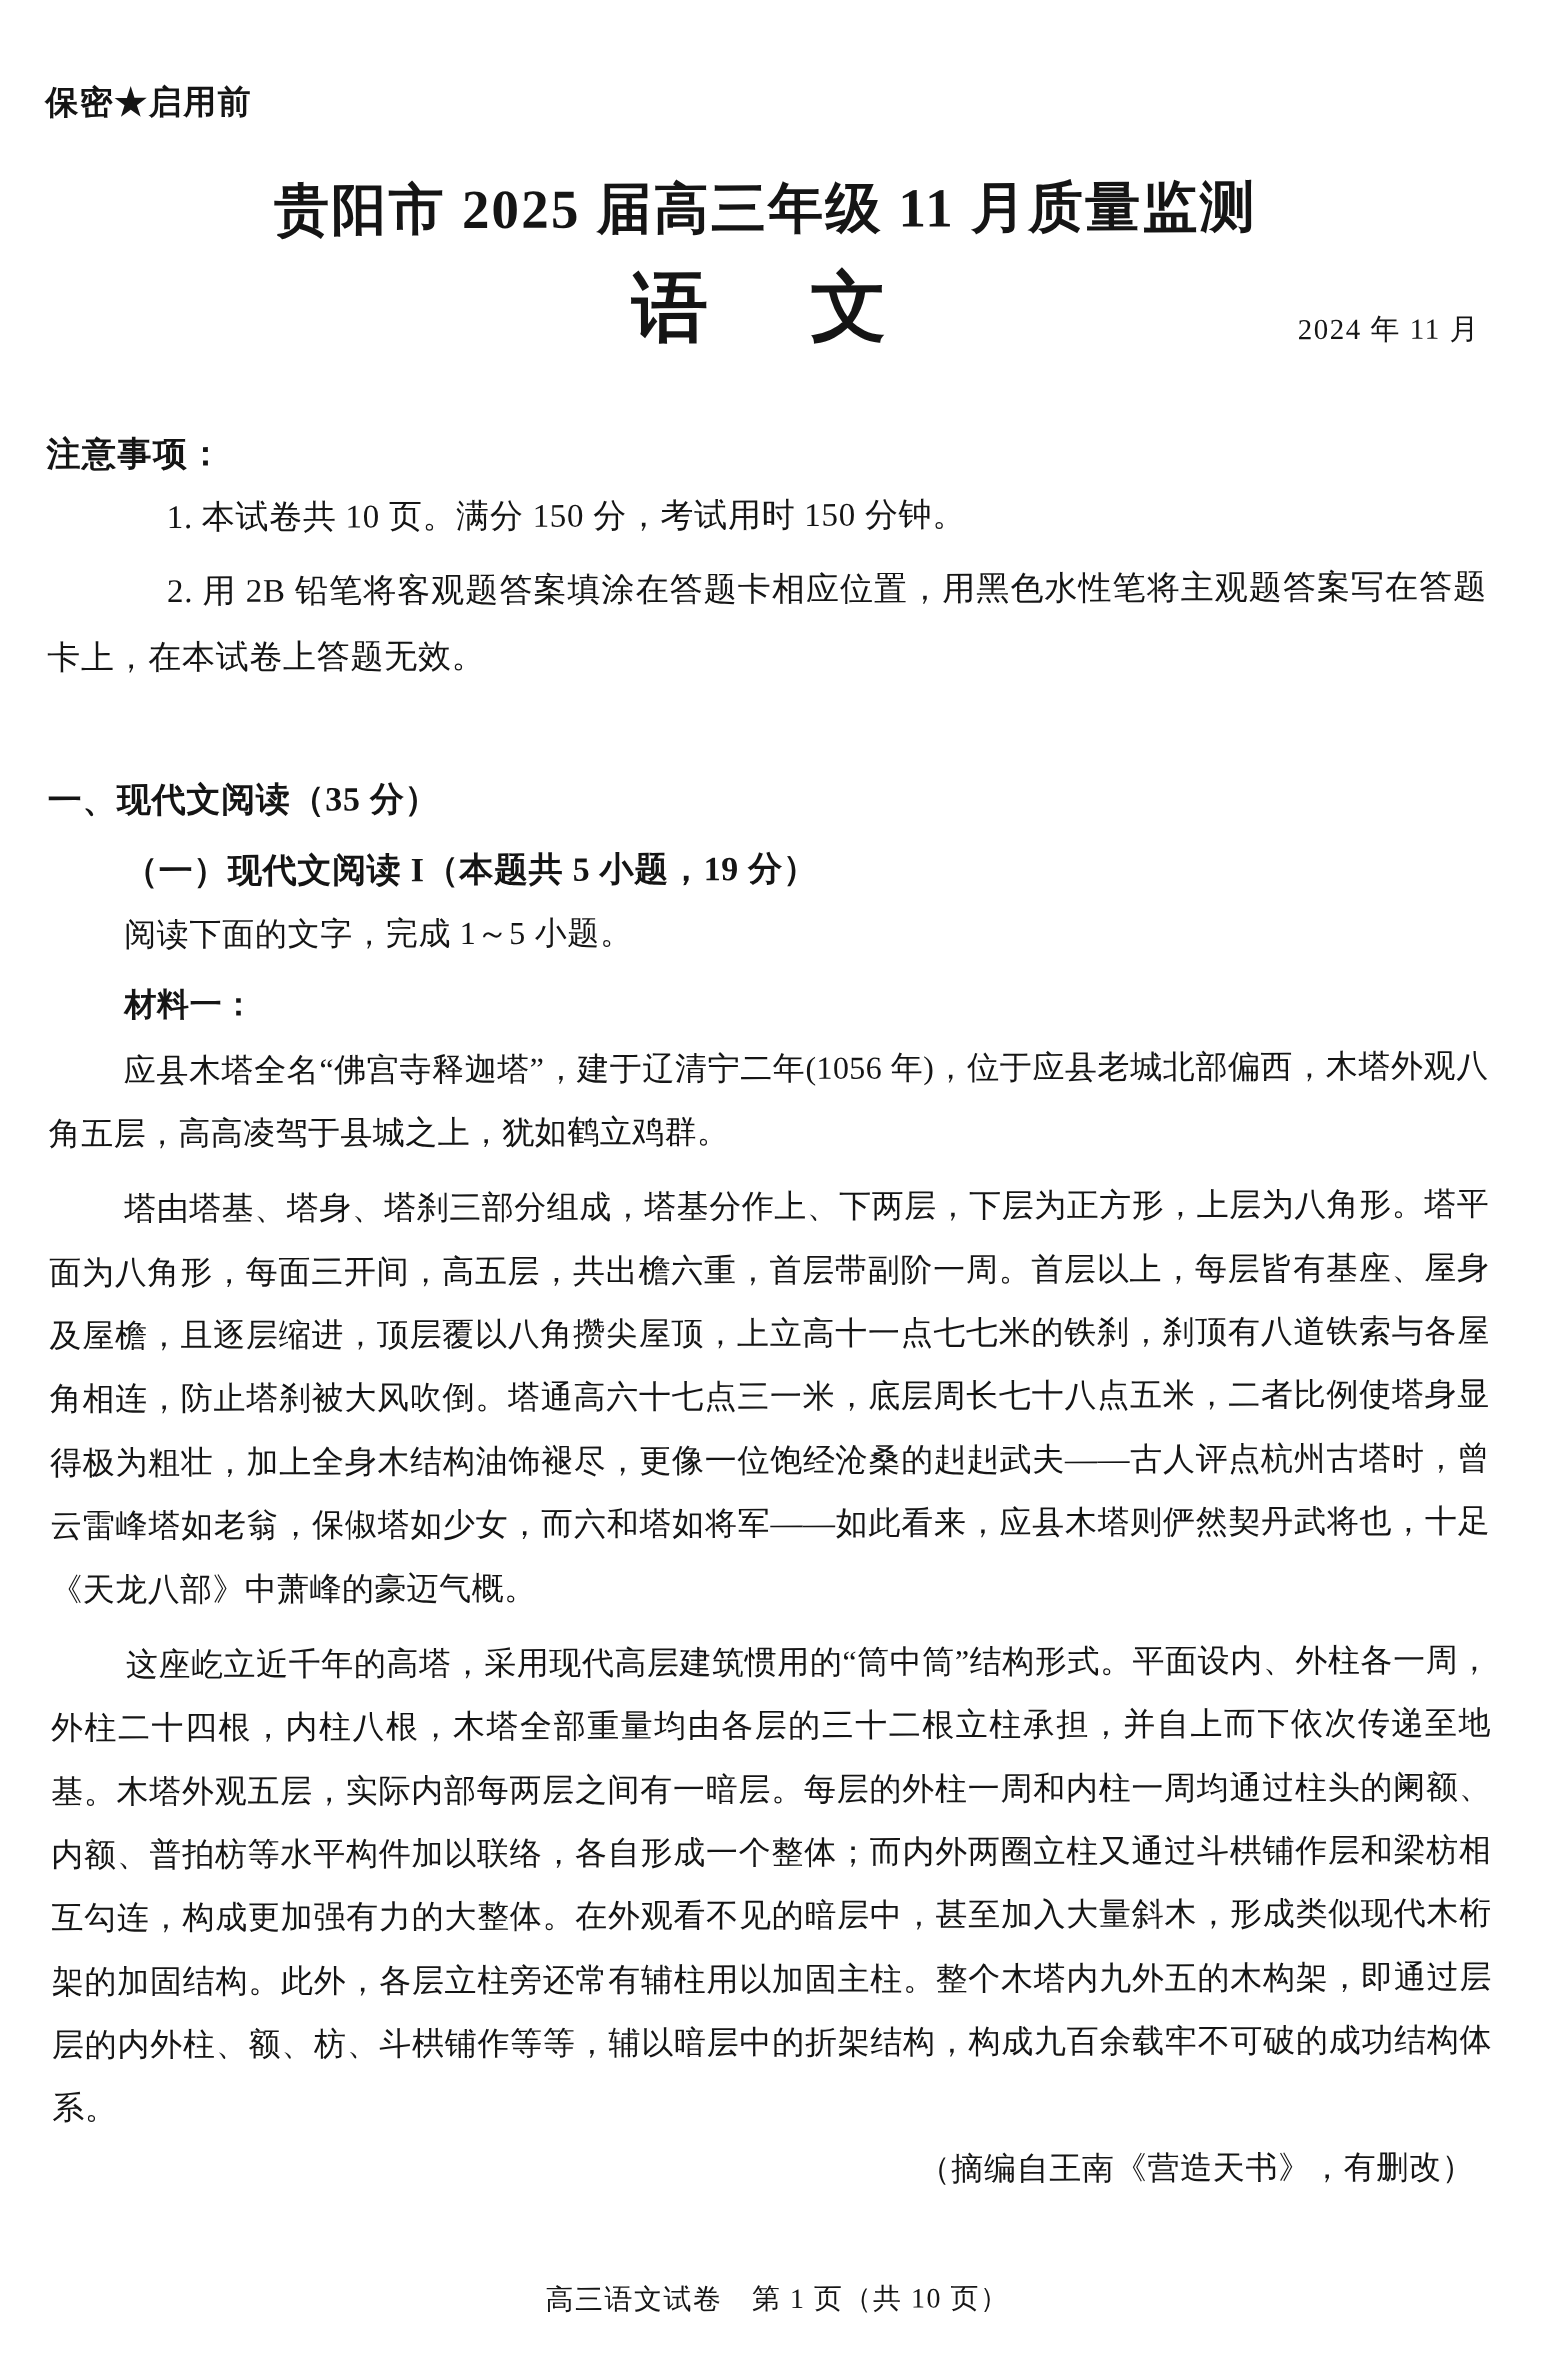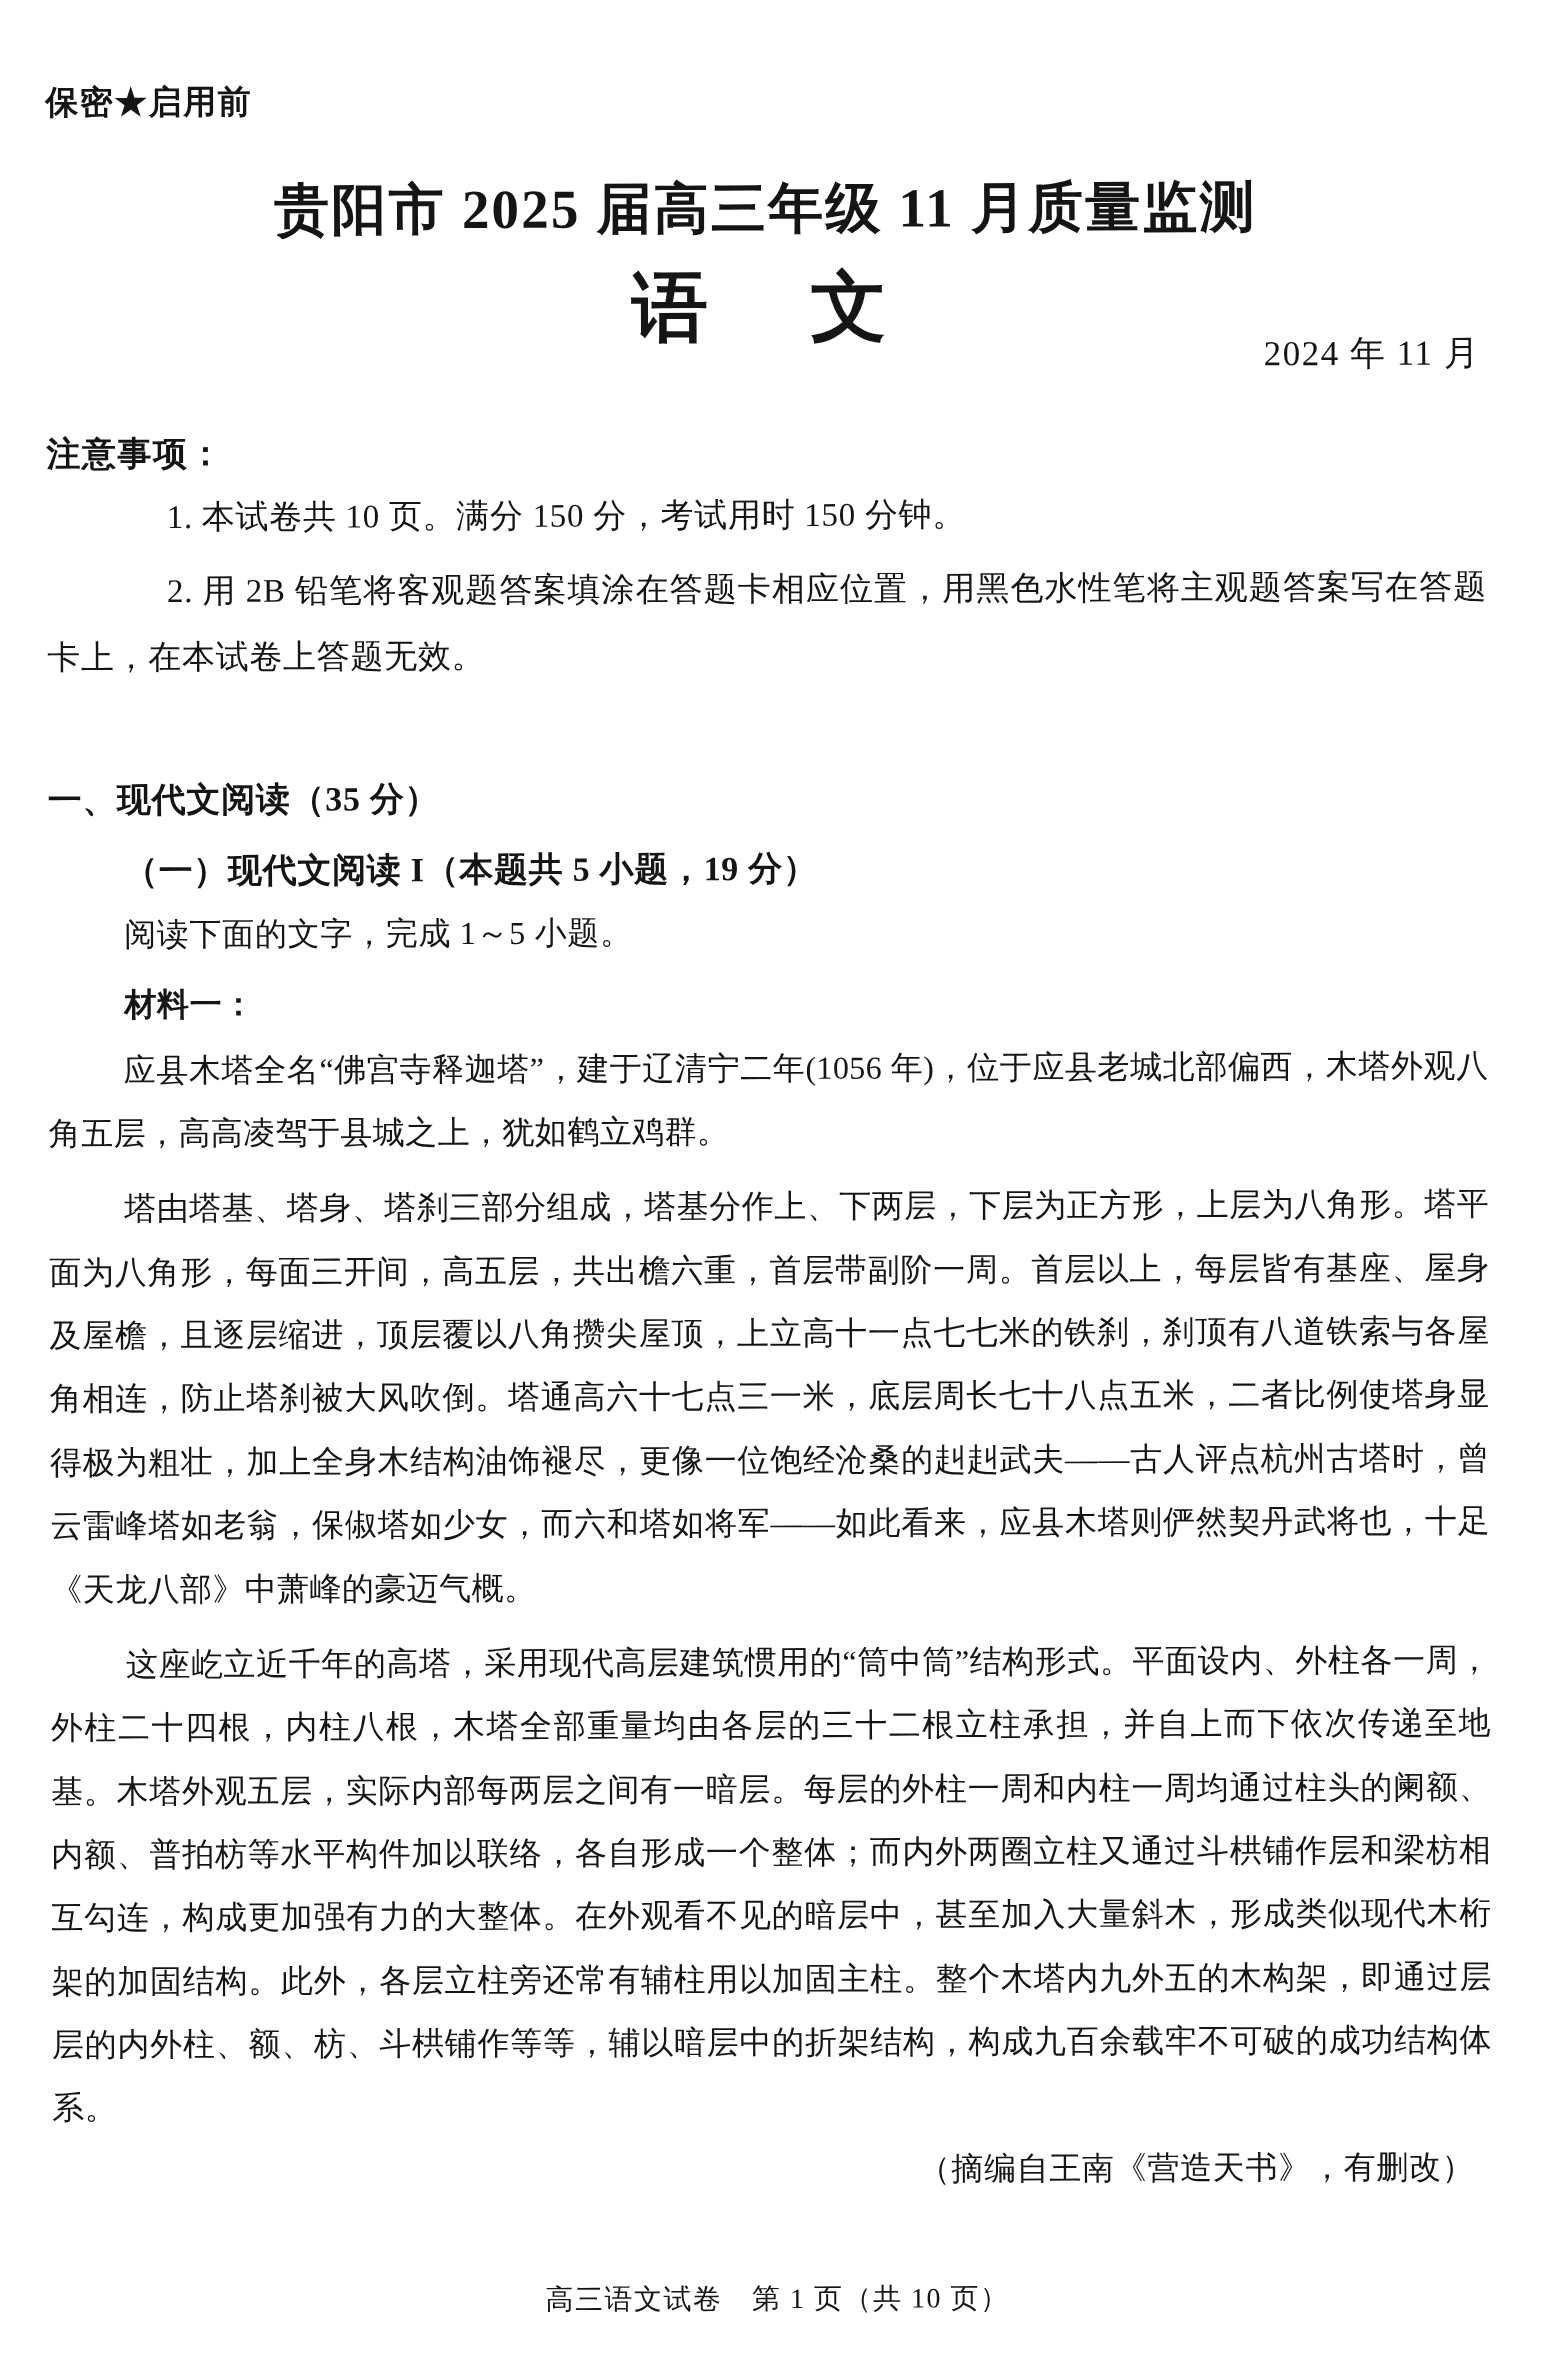--- a/index.html
+++ b/index.html
@@ -41,23 +41,22 @@
     margin-top: 10.5px;
     text-align: center;
     font-size: 76px;
     font-weight: bold;
     letter-spacing: 13.4px;
   }
   .exam-date {
     position: absolute;
     top: 312px;
     right: 64px;
-    font-size: 35px;
+    font-size: 29px;
     letter-spacing: 1.5px;
-    margin-top: 20px;
   }
   .notices {
     margin-top: 69px;
   }
   .notices-heading {
     font-size: 34px;
     font-weight: bold;
     letter-spacing: 1.5px;
   }
   .notice-item {

